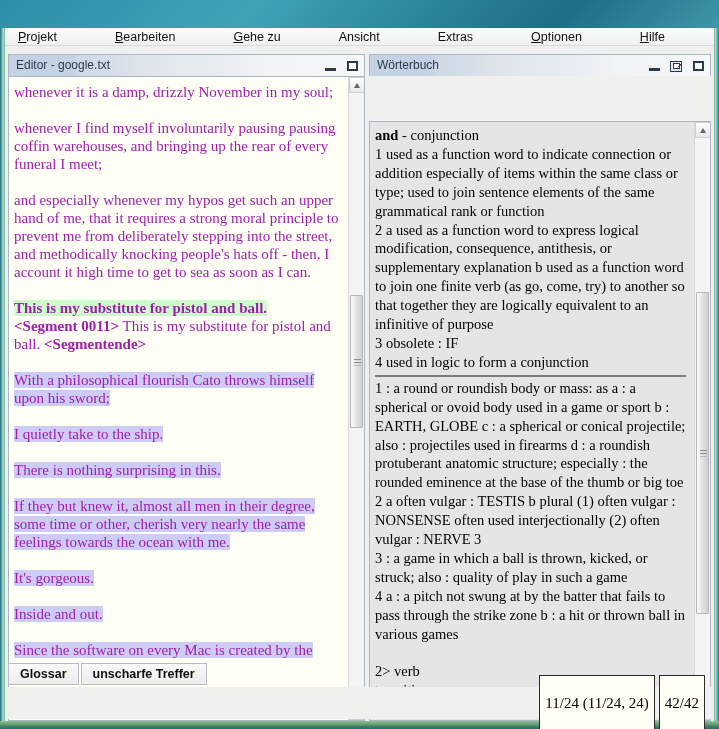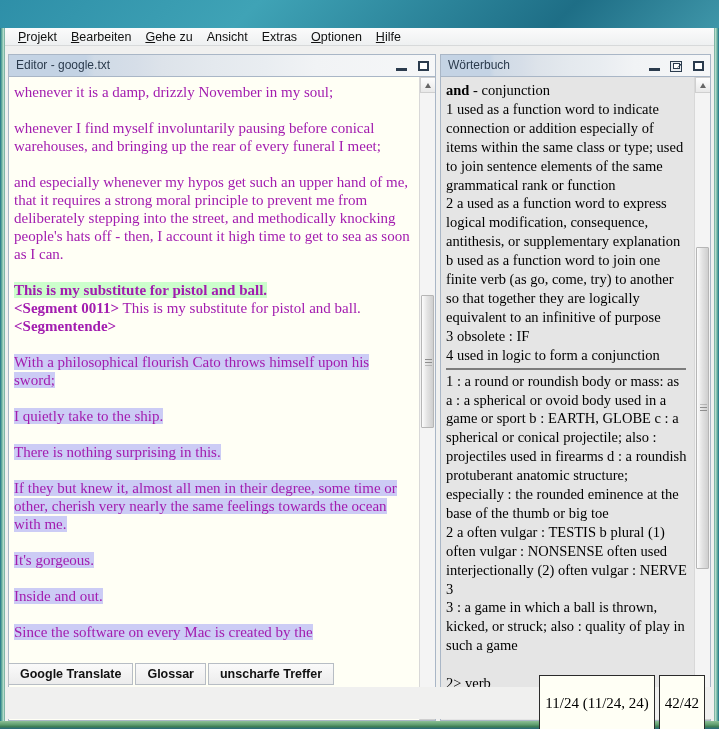--- a/index.html
+++ b/index.html
@@ -72,38 +72,38 @@
   #frame-left { position:absolute; left:0; top:28px; bottom:0; width:4px;
     background: linear-gradient(to right,#1e6e86,#6fb7a2,#cde6d8); }
   #frame-right { position:absolute; right:0; top:28px; bottom:0; width:4px;
     background: linear-gradient(to left,#1e6e86,#6fb7a2,#cde6d8); }
 
   
   #menubar {
     height: 18px;
     background: linear-gradient(to bottom,#fbfbfb,#eef0f1);
     border-bottom: 1px solid #d7d9da;
-    display: flex; align-items: center; padding-left: 6px;
+    display: flex; align-items: center; padding-left: 6px; gap: 44px;
   }
   .menu-item {
     font-size: 12.5px; color: #111; padding: 2px 7px 2px 7px;
     white-space: nowrap; cursor: default;
   }
   .menu-item u { text-decoration: underline; }
 
   
   #dock {
     position: absolute; left: 0; right: 0; top: 22px; bottom: 0;
     padding: 4px 3px 0 3px;
     display: flex; gap: 4px;
     background: #f0f0ef;
   }
   .panel { display: flex; flex-direction: column; }
-  #panel-editor { width: 428px; }
-  #panel-dict   { flex: 1; }
+  #panel-editor { width: 357px; }
+  #panel-dict   { flex: 1; gap: 45px; }
 
   .panel-title {
     height: 22px; position: relative;
     background:
       linear-gradient(to right,
         #c4d3e4 0%, #c4d3e4 18%, #cfdae6 20%, #d6dee8 30%,
         #dde3ea 36%, #e4e9ee 48%, #e9edf1 60%, #f1f3f5 72%, #f6f7f8 100%);
     border: 1px solid #a9b6c6;
     border-bottom: none;
   }
@@ -238,21 +238,21 @@
                 <span class="bar"></span>
               </div>
             <div class="pb max">
                 <span class="sq"></span>
               </div>
           </div>
         </div>
         <div class="panel-body">
           <div class="text-area">
             <p>whenever it is a damp, drizzly November in my soul;</p>
-            <p>whenever I find myself involuntarily pausing before conical warehouses, and bringing up the rear of every funeral I meet;</p>
+            <p>whenever I find myself involuntarily pausing pausing coffin warehouses, and bringing up the rear of every funeral I meet;</p>
             <p>and especially whenever my hypos get such an upper hand of me, that it requires a strong moral principle to prevent me from deliberately stepping into the street, and methodically knocking people's hats off - then, I account it high time to get to sea as soon as I can.</p>
 
             <p style="">
               <span class="hl-green">This is my substitute for pistol and ball.</span><br>
               <span class="seg-tag">&lt;Segment 0011&gt;</span><span> This is my substitute for pistol and ball. </span><span class="seg-tag">&lt;Segmentende&gt;</span>
             </p>
 
             <p><span class="hl-lav">With a philosophical flourish Cato throws himself upon his sword;</span></p>
             <p><span class="hl-lav">I quietly take to the ship.</span></p>
             <p><span class="hl-lav">There is nothing surprising in this.</span></p>
@@ -297,37 +297,37 @@
             <div class="line">1 used as a function word to indicate connection or addition especially of items within the same class or type; used to join sentence elements of the same grammatical rank or function</div>
             <div class="line">2 a used as a function word to express logical modification, consequence, antithesis, or supplementary explanation b used as a function word to join one finite verb (as go, come, try) to another so that together they are logically equivalent to an infinitive of purpose</div>
             <div class="line">3 obsolete : IF</div>
             <div class="line">4 used in logic to form a conjunction</div>
 
             <hr class="dict-rule">
 
             <div class="line">1 : a round or roundish body or mass: as a : a spherical or ovoid body used in a game or sport b : EARTH, GLOBE c : a spherical or conical projectile; also : projectiles used in firearms d : a roundish protuberant anatomic structure; especially : the rounded eminence at the base of the thumb or big toe</div>
             <div class="line">2 a often vulgar : TESTIS b plural (1) often vulgar : NONSENSE often used interjectionally (2) often vulgar : NERVE 3</div>
             <div class="line">3 : a game in which a ball is thrown, kicked, or struck; also : quality of play in such a game</div>
+            <div class="line">4 a : a pitch not swung at by the batter that fails to pass through the strike zone b : a hit or thrown ball in various games</div>
             <div class="line">&nbsp;</div>
             <div class="line">2&gt; verb</div>
             <div class="line">transitive senses</div>
           </div>
           <div class="vscroll">
             <div class="arrow-up"></div>
             <div class="thumb" id="dc-thumb">
                 <span class="grip"></span>
               </div>
             <div class="arrow-dn"></div>
           </div>
         </div>
       </div>
     </div>
 
     <div id="tabrow">
-      <div class="tab">Google Translate</div>
       <div class="tab">Glossar</div>
       <div class="tab">unscharfe Treffer</div>
       <div id="tab-filler"></div>
     </div>
 
     <div id="statusbar">
       <div class="status-field">11/24 (11/24, 24)</div>
       <div class="status-field">42/42</div>
     </div>
 

